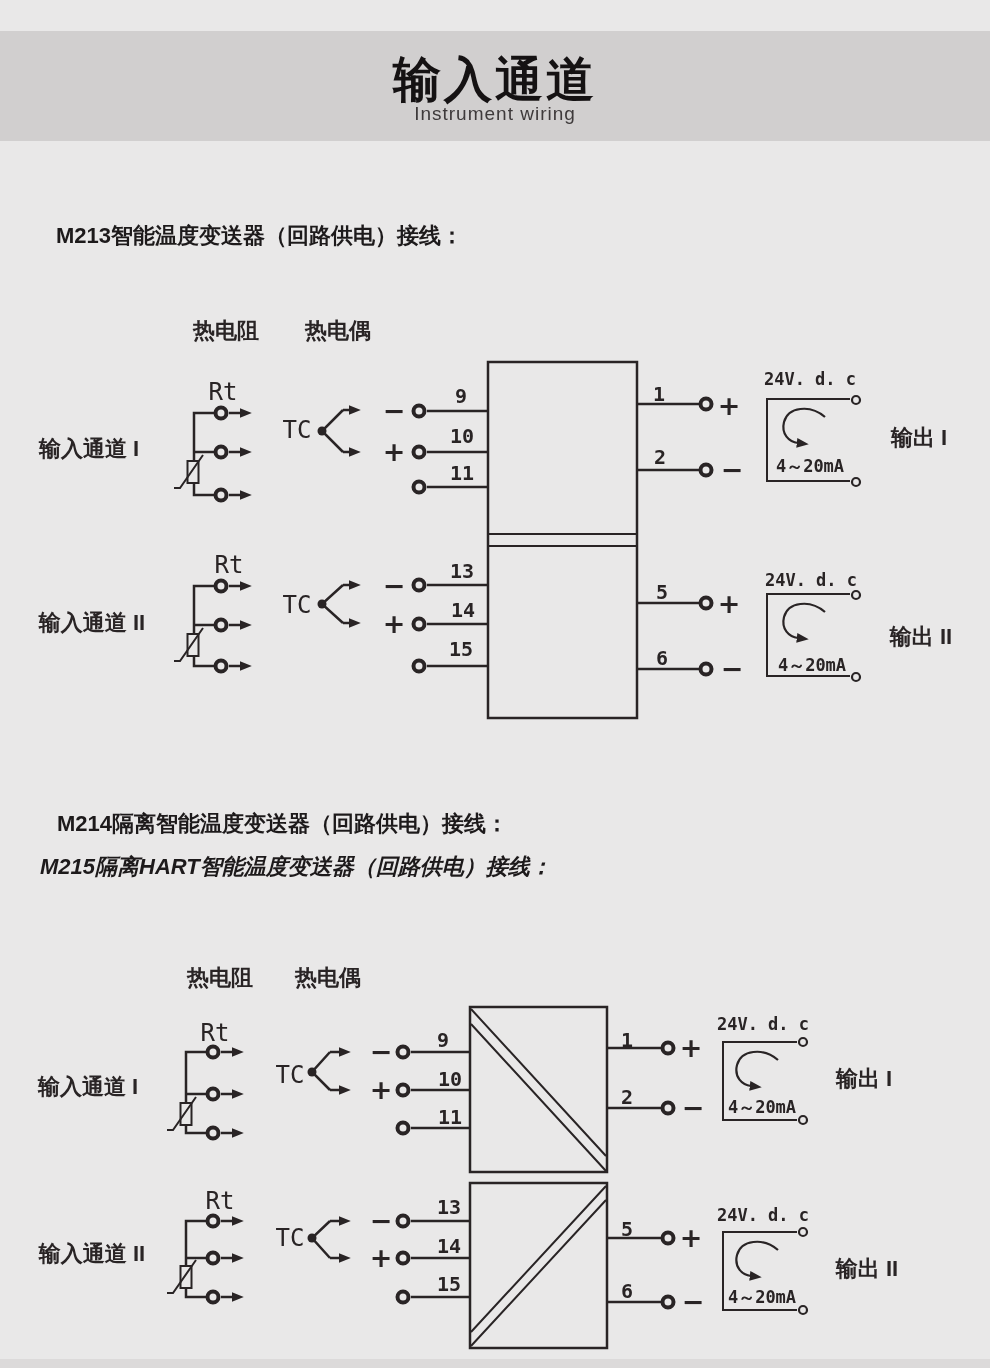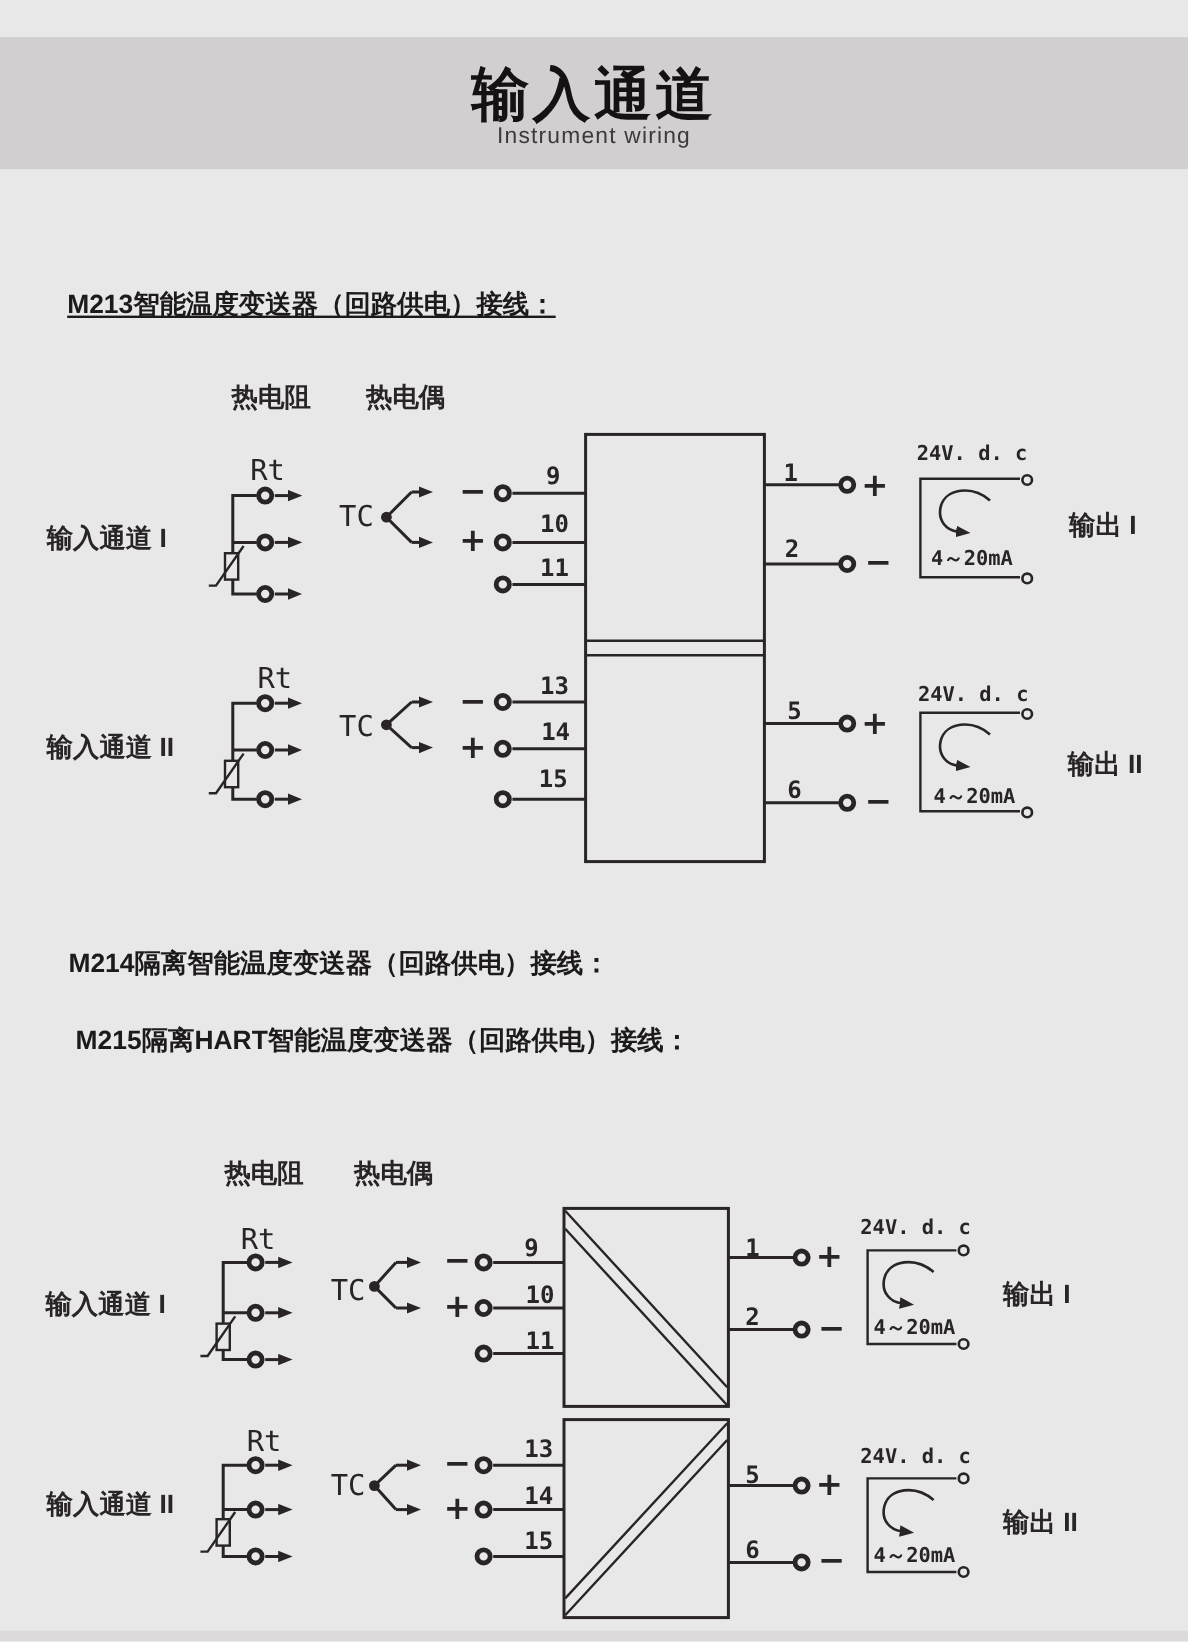--- a/index.html
+++ b/index.html
@@ -26,23 +26,23 @@
 </head>
 <body>
 
 <div id="stage">
   <div id="band"></div>
   <div id="footstrip"></div>
 
   <div class="title">输入通道</div>
   <div class="subtitle">Instrument wiring</div>
 
-  <div class="cap" style="left:56px;top:243px;text-decoration:underline;">M213智能温度变送器（回路供电）接线：</div>
-  <div class="cap" style="left:57px;top:792px;">M214隔离智能温度变送器（回路供电）接线：</div>
-  <div class="cap" style="left:63px;top:856px;">M215隔离HART智能温度变送器（回路供电）接线：</div>
+  <div class="cap" style="left:56px;top:225px;">M213智能温度变送器（回路供电）接线：</div>
+  <div class="cap" style="left:57px;top:813px;">M214隔离智能温度变送器（回路供电）接线：</div>
+  <div class="cap" style="left:40px;top:856px;font-style:italic;">M215隔离HART智能温度变送器（回路供电）接线：</div>
 
   <svg width="990" height="1368" viewBox="0 0 990 1368">
     <defs>
       <marker id="ah" viewBox="0 0 10 8" markerUnits="userSpaceOnUse" markerWidth="12" markerHeight="10" refX="1" refY="4" orient="auto">
           <path d="M0,0 L10,4 L0,8 Z" fill="#292425"></path>
         </marker>
       <g id="ring">
           <circle r="5.5" fill="none" stroke="#292425" stroke-width="4"></circle>
         </g>
       <g id="oc">

